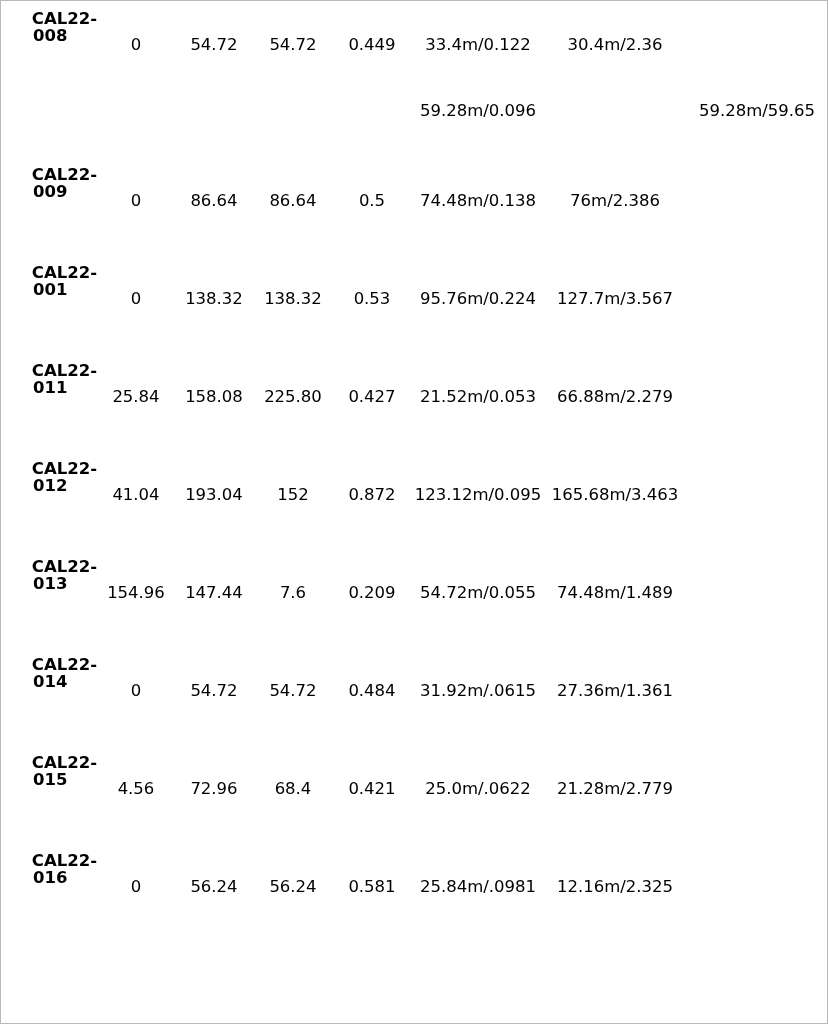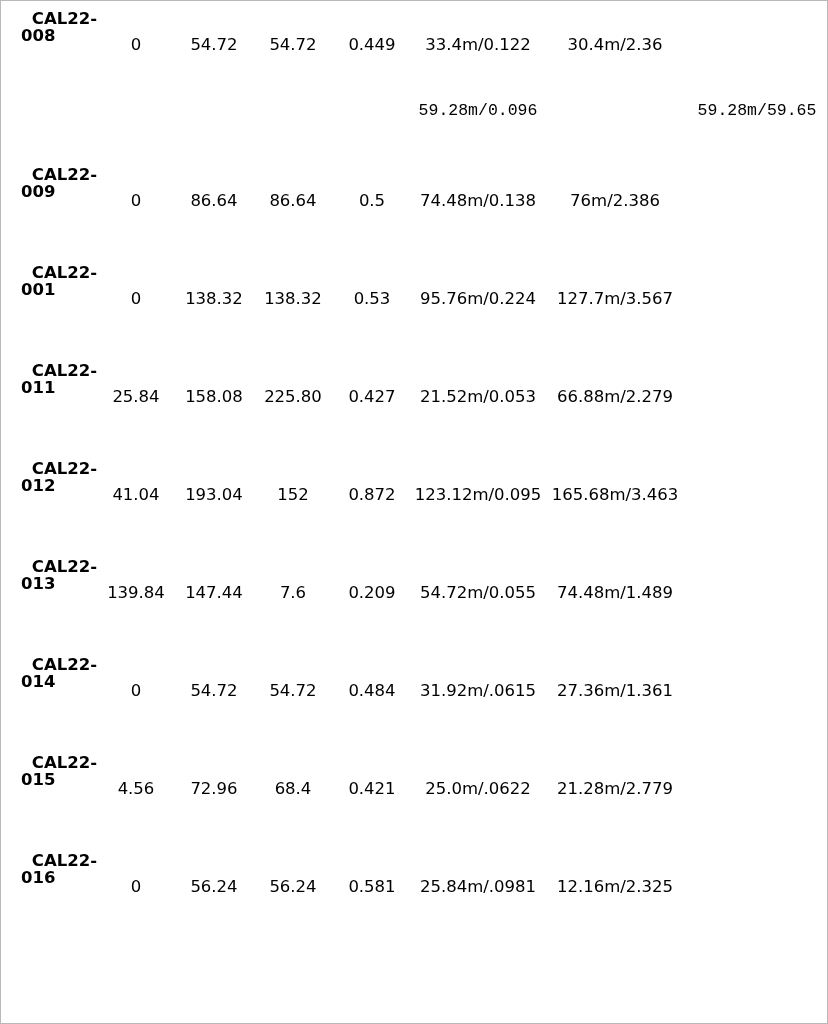--- a/index.html
+++ b/index.html
@@ -53,33 +53,32 @@
     font-size: 15.5px;
     line-height: 1.45;
   }
   td.id-cell .id-line1 {
     display: block;
     text-align: right;
   }
   td.id-cell .id-line2 {
     display: block;
     text-align: left;
-    padding-left: 20px;
+    padding-left: 32px;
   }
   tr.main-row td {
     height: 54px;
     padding-top: 0;
   }
   tr.main-row td.num {
     padding-top: 26px;
   }
   tr.extra-row td {
     height: 46px;
     padding-top: 12px;
-    font-family: Liberation Mono, monospace;
   }
   tr.spacer-row td {
     height: 18px;
   }
 </style>
 </head>
 <body>
 
 <div class="page">
   <table class="data-table">
@@ -182,21 +181,21 @@
           <td class="num"></td>
         </tr>
         <tr class="spacer-row">
           <td colspan="8"></td>
         </tr>
         <tr class="main-row">
           <td class="id-cell">
             <span class="id-line1">CAL22-</span>
             <span class="id-line2">013</span>
           </td>
-          <td class="num">139.84</td>
+          <td class="num">154.96</td>
           <td class="num">147.44</td>
           <td class="num">7.6</td>
           <td class="num">0.209</td>
           <td class="num">54.72m/0.055</td>
           <td class="num">74.48m/1.489</td>
           <td class="num"></td>
         </tr>
         <tr class="spacer-row">
           <td colspan="8"></td>
         </tr>

